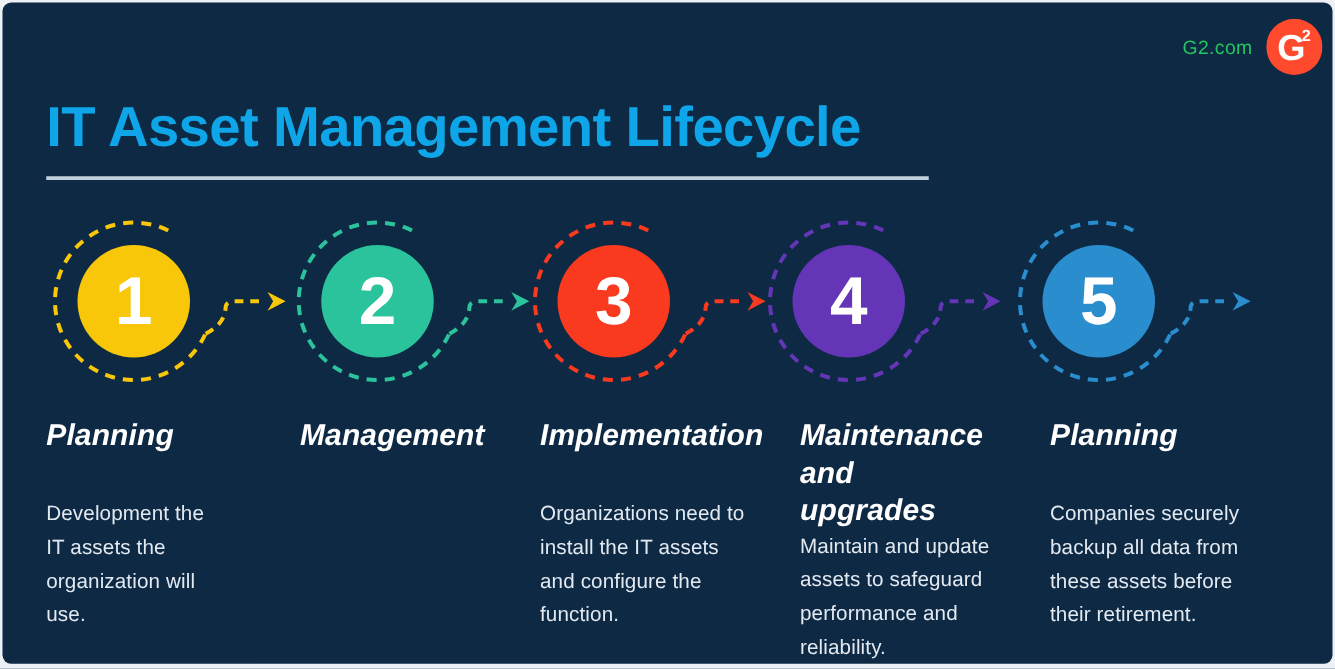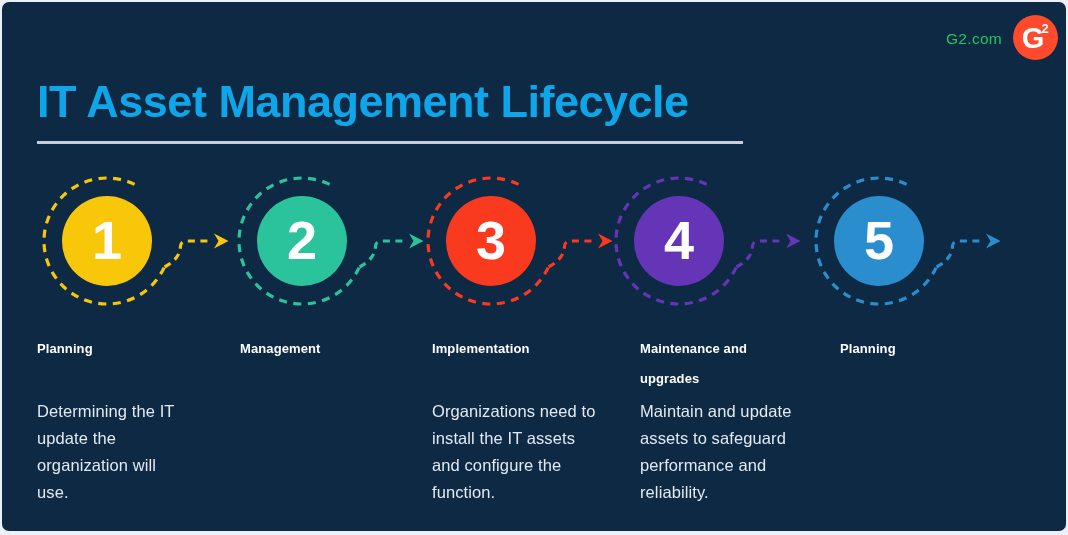--- a/index.html
+++ b/index.html
@@ -25,22 +25,22 @@
     position:absolute; left:944px; top:28px;
     font-size:15.5px; color:#22c55e; letter-spacing:0.3px;
   }
   .g2-logo { position:absolute; left:1011px; top:13px; width:45px; height:45px; }
 
   .step-svg { position:absolute; top:163px; width:195px; height:150px; }
   #step1{left:35px} #step2{left:230px} #step3{left:419px} #step4{left:607px} #step5{left:807px}
 
   .col { position:absolute; top:332px; color:#E3E9F1; }
   .col .step-heading {
-    margin:0; font-size:13px; line-height:30px; font-weight:bold;
-    color:#FFFFFF; min-height:64px; letter-spacing:0.1px;
+    margin:0; font-size:24px; line-height:30px; font-weight:bold;
+    color:#FFFFFF; min-height:64px; letter-spacing:0.1px;font-style:italic;
   }
   .col .step-desc { margin:0; font-size:16.5px; line-height:27px; letter-spacing:0.1px; }
   #col1{left:35px;  width:138px}
   #col2{left:238px; width:148px}
   #col3{left:430px; width:168px}
   #col4{left:638px; width:168px}
   #col5{left:838px; width:168px}
   #col4 .step-heading { max-width:132px; }
 </style>
 </head>
@@ -93,30 +93,31 @@
   <svg id="step5" class="step-svg" viewBox="0 0 195 150">
     <path d="M 97.6 19.4 A 63 63 0 1 0 127.1 102.6" fill="none" stroke-width="3.2" stroke-dasharray="8 6.5" stroke="#2A8DCE"></path>
     <path d="M 127.5 102 Q 143 94 143.5 81 Q 143.7 76 151 76 L 175 76" fill="none" stroke-width="3.2" stroke-dasharray="7 5.5" stroke="#2A8DCE"></path>
     <path d="M177,68.5 L191.5,76 L177,83.5 L181.5,76 Z" fill="#2A8DCE"></path>
     <circle cx="70" cy="76" r="45" fill="#2A8DCE"></circle>
     <text x="70" y="94" text-anchor="middle" font-size="54" font-weight="bold" fill="#FFFFFF">5</text>
   </svg>
 
   <div id="col1" class="col">
     <h3 class="step-heading">Planning</h3>
-    <p class="step-desc">Determining the IT update the organization will use.</p>
+    <p class="step-desc">Development the IT assets the organization will use.</p>
   </div>
   <div id="col2" class="col">
     <h3 class="step-heading">Management</h3>
   </div>
   <div id="col4" class="col">
     <h3 class="step-heading">Maintenance and upgrades</h3>
     <p class="step-desc">Maintain and update assets to safeguard performance and reliability.</p>
   </div>
   <div id="col3" class="col">
     <h3 class="step-heading">Implementation</h3>
     <p class="step-desc">Organizations need to install the IT assets and configure the function.</p>
   </div>
   <div id="col5" class="col">
     <h3 class="step-heading">Planning</h3>
+    <p class="step-desc">Companies securely backup all data from these assets before their retirement.</p>
   </div>
 
 </div>
 
 </body></html>

